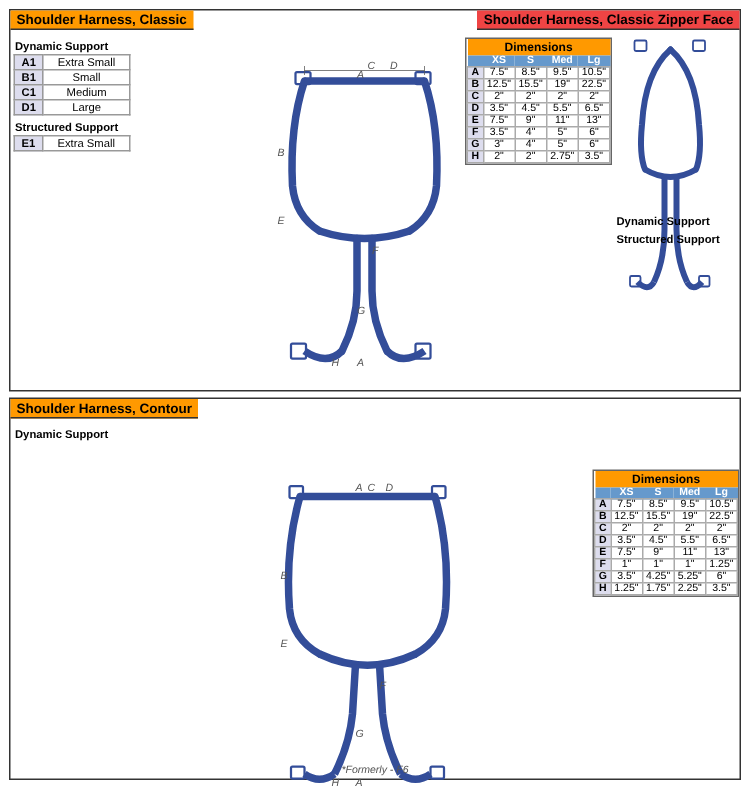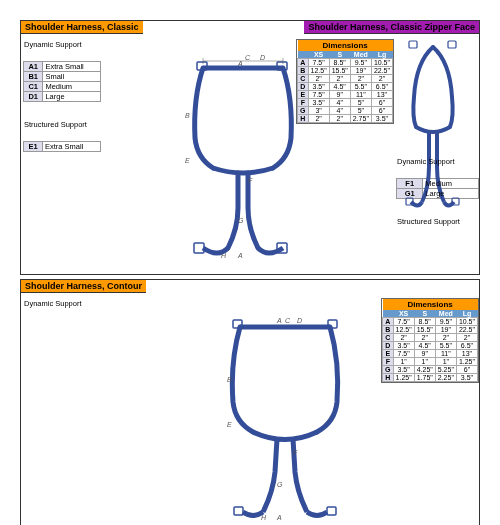--- a/index.html
+++ b/index.html
@@ -9,21 +9,21 @@
       font-size: 9px;
       width: 500px;
       height: 525px;
       overflow: hidden;
     }
 
     .page {
       width: 500px;
       height: 525px;
       position: relative;
-      padding: 20px;
+      padding: 6px;
     }
 
     
     .top-section {
       display: flex;
       width: 100%;
       border: 1px solid #333;
       height: 255px;
       margin-bottom: 4px;
       position: relative;
@@ -37,59 +37,60 @@
       font-weight: bold;
       font-size: 9px;
       padding: 1px 4px;
       border-bottom: 1px solid #333;
     }
 
     .section-title-right {
       position: absolute;
       top: 0;
       right: 0;
-      background: #a21caf;
+      background: #ef4444;
       font-weight: bold;
       font-size: 9px;
       padding: 1px 4px;
       border-bottom: 1px solid #333;
     }
 
     
     .support-panel {
       width: 80px;
       padding-top: 16px;
       padding-left: 2px;
       flex-shrink: 0;
     }
 
     .support-table {
       width: 100%;
       border-collapse: collapse;
-      margin-bottom: 18px;
+      margin-bottom: 3px;
     }
 
     .support-table td {
       border: 1px solid #999;
       font-size: 7.5px;
       padding: 0px 2px;
       white-space: nowrap;
+      text-align: center;
     }
 
     .support-table td:first-child {
       background: #dde;
       font-weight: bold;
       text-align: center;
     }
 
     .section-sub-label {
-      font-weight: normal;
+      font-weight: bold;
       font-size: 7.5px;
       margin-top: 3px;
-      margin-bottom: 12px;
+      margin-bottom: 1px;
       padding-left: 1px;
     }
 
     .dim-table {
       border-collapse: collapse;
       font-size: 7px;
     }
 
     .dim-table th {
       background: #f90;
@@ -121,20 +122,21 @@
       margin-left: 23px;
     }
 
     
     .bottom-section {
       display: flex;
       width: 100%;
       border: 1px solid #333;
       height: 255px;
       position: relative;
+      flex-direction: column;
     }
 
     .bottom-section .support-panel {
       width: 80px;
     }
 
     .footnote {
       position: absolute;
       bottom: 2px;
       left: 50%;
@@ -332,32 +334,20 @@
         <path d="M 48,165 Q 52,172 58,165" stroke="#334d99" stroke-width="4" fill="none"></path>
         <rect x="13" y="4" width="8" height="7" rx="1" fill="none" stroke="#334d99" stroke-width="1.2"></rect>
         <rect x="52" y="4" width="8" height="7" rx="1" fill="none" stroke="#334d99" stroke-width="1.2"></rect>
         <rect x="10" y="161" width="7" height="7" rx="1" fill="none" stroke="#334d99" stroke-width="1.2"></rect>
         <rect x="56" y="161" width="7" height="7" rx="1" fill="none" stroke="#334d99" stroke-width="1.2"></rect>
       </svg>
 
       
       <div style="margin-top:-100px; padding-left:0;">
         <div class="section-sub-label">Dynamic Support</div>
-        <table class="support-table">
-          <tbody id="top-right-table1">
-              <tr>
-                <td>F1</td>
-                <td>Medium</td>
-              </tr>
-              <tr>
-                <td>G1</td>
-                <td>Large</td>
-              </tr>
-            </tbody>
-        </table>
         <div class="section-sub-label">Structured Support</div>
       </div>
     </div>
   </div>
 
   <div class="bottom-section">
     <span class="section-title">Shoulder Harness, Contour</span>
 
     <div class="support-panel">
       <div style="margin-top:2px;">

